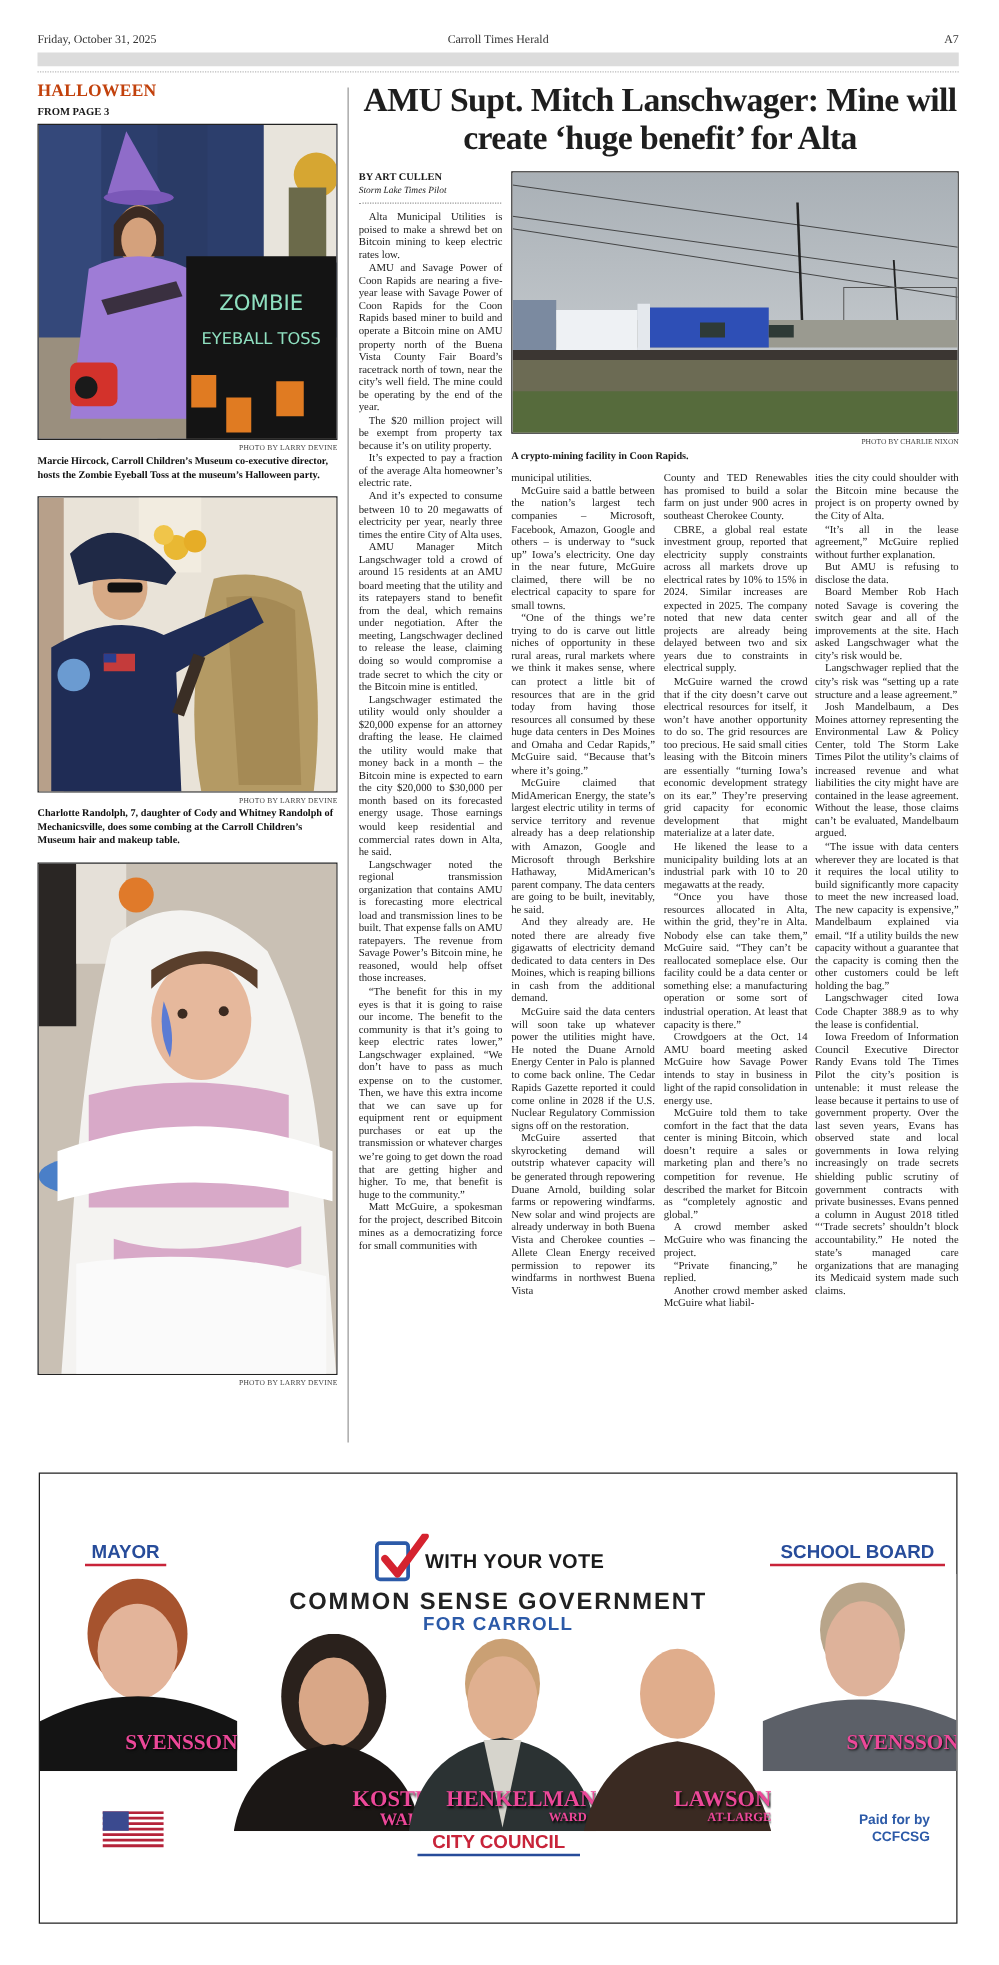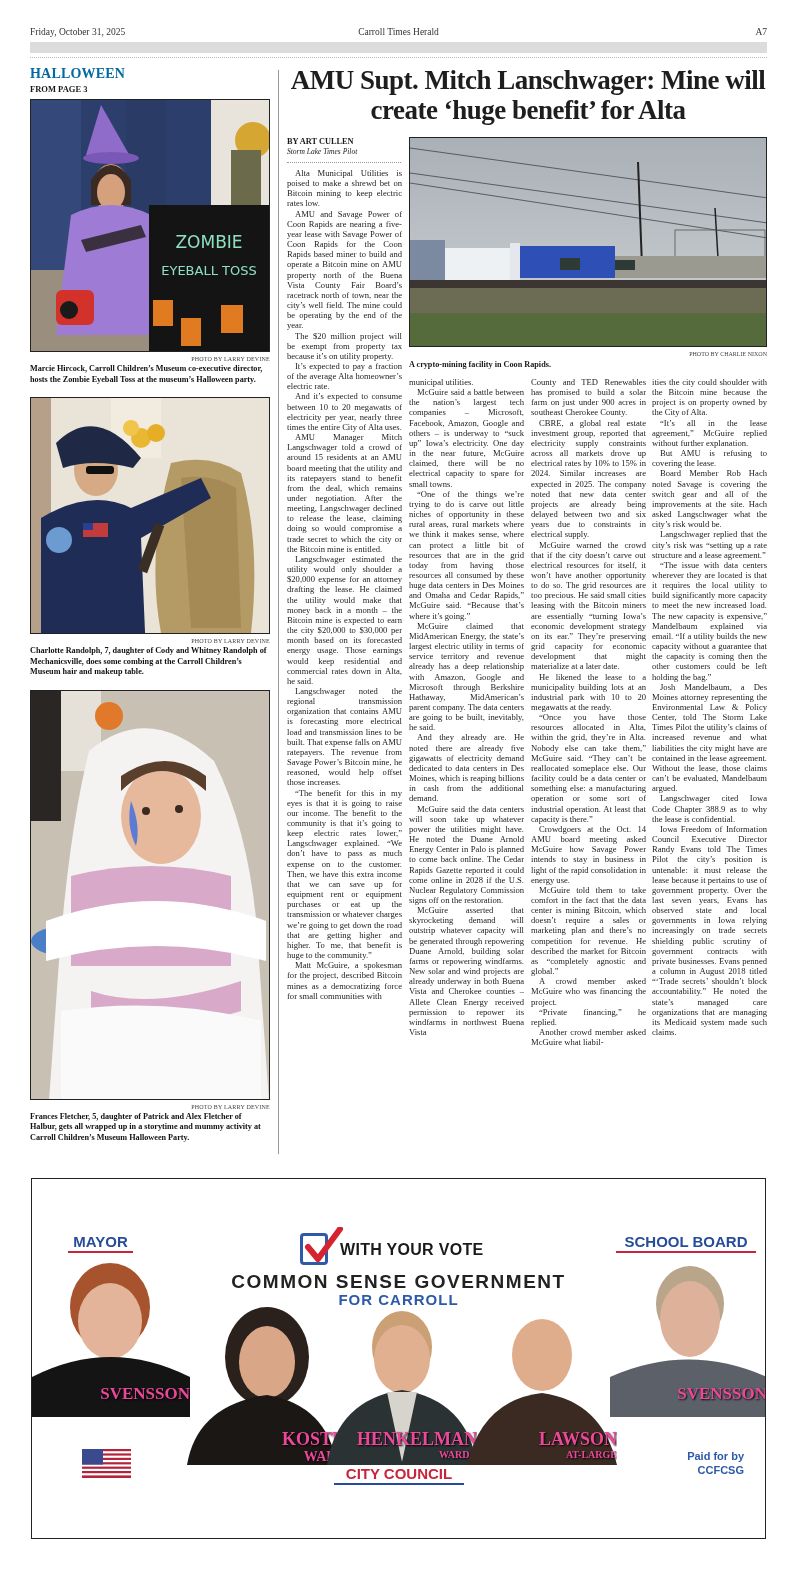--- a/index.html
+++ b/index.html
@@ -7,21 +7,21 @@
   body { font-family: "DejaVu Serif", "Liberation Serif", serif; color: #1a1a1a; position: relative; }
 
   .folio { position: absolute; top: 27px; left: 30px; width: 737px; height: 14px; font-family: "Liberation Serif", serif; font-size: 9.5px; color: #333; }
   .folio .date { position: absolute; left: 0; }
   .folio .paper { position: absolute; left: 0; right: 0; text-align: center; }
   .folio .page { position: absolute; right: 0; }
   .grey-bar { position: absolute; top: 42px; left: 30px; width: 737px; height: 11px; background: #dcdcdc; }
   .dot-rule { position: absolute; top: 57px; left: 30px; width: 737px; border-top: 1px dotted #bbb; }
 
   .left-col { position: absolute; left: 30px; top: 66px; width: 240px; }
-  .kicker { font-family: "Liberation Serif", serif; font-weight: bold; font-size: 14px; letter-spacing: 0.2px; color: #0369a1; }
+  .kicker { font-family: "Liberation Serif", serif; font-weight: bold; font-size: 14px; letter-spacing: 0.2px; color: #c2410c; }
   .kicker-sub { font-family: "Liberation Serif", serif; font-weight: bold; font-size: 8.5px; margin-top: 2px; }
   .photo { border: 1px solid #222; position: relative; overflow: hidden; }
   .credit { font-family: "Liberation Serif", serif; font-size: 6px; text-align: right; color: #444; margin-top: 4px; letter-spacing: 0.2px; }
   .cutline { font-family: "Liberation Serif", serif; font-weight: bold; font-size: 8.2px; line-height: 10.5px; margin-top: 2px; color: #111; }
 
   .col-rule { position: absolute; left: 278px; top: 70px; height: 1084px; border-left: 1px solid #999; }
 
   .headline { position: absolute; left: 286px; top: 66px; width: 484px; text-align: center; font-family: "Liberation Serif", serif; font-weight: bold; font-size: 27px; line-height: 29.5px; color: #1e1e1e; letter-spacing: -0.5px; }
 
   .byline { position: absolute; left: 287px; top: 137px; width: 114px; }
@@ -133,21 +133,20 @@
       <path d="M100,110 q10,25 5,45 q-10,-20 -5,-45z" fill="#5b7bd4"></path>
       <circle cx="115" cy="120" r="4" fill="#3b2a20"></circle>
         <circle cx="148" cy="118" r="4" fill="#3b2a20"></circle>
       <path d="M40,185 q80,-20 160,0 v90 h-160z" fill="#d8a9c8"></path>
       <path d="M15,230 q110,-40 220,0 v40 q-110,-30 -220,0z" fill="#ffffff"></path>
       <path d="M60,300 q60,20 150,-10 v30 q-80,25 -150,10z" fill="#d8a9c8"></path>
       <path d="M30,320 q100,-15 200,10 v80 h-200z" fill="#fafafa"></path>
     </svg>
   </div>
   <div class="credit">PHOTO BY LARRY DEVINE</div>
-  <div class="cutline">Frances Fletcher, 5, daughter of Patrick and Alex Fletcher of Halbur, gets all wrapped up in a storytime and mummy activity at Carroll Children’s Museum Halloween Party.</div>
 </div>
 
 <div class="col-rule"></div>
 
 <h1 class="headline">AMU Supt. Mitch Lanschwager: Mine will create ‘huge benefit’ for Alta</h1>
 
 <div class="byline">
   <div class="name">BY ART CULLEN</div>
   <div class="org">Storm Lake Times Pilot</div>
   <div class="rule"></div>
@@ -215,25 +214,25 @@
   <p>Crowdgoers at the Oct. 14 AMU board meeting asked McGuire how Savage Power intends to stay in business in light of the rapid consolidation in energy use.</p>
   <p>McGuire told them to take comfort in the fact that the data center is mining Bitcoin, which doesn’t require a sales or marketing plan and there’s no competition for revenue. He described the market for Bitcoin as “completely agnostic and global.”</p>
   <p>A crowd member asked McGuire who was financing the project.</p>
   <p>“Private financing,” he replied.</p>
   <p>Another crowd member asked McGuire what liabil-</p>
 </div>
 
 <div class="body-col c4">
   <p style="text-indent:0">ities the city could shoulder with the Bitcoin mine because the project is on property owned by the City of Alta.</p>
   <p>“It’s all in the lease agreement,” McGuire replied without further explanation.</p>
-  <p>But AMU is refusing to covering the lease.</p>
+  <p>But AMU is refusing to disclose the data.</p>
   <p>Board Member Rob Hach noted Savage is covering the switch gear and all of the improvements at the site. Hach asked Langschwager what the city’s risk would be.</p>
   <p>Langschwager replied that the city’s risk was “setting up a rate structure and a lease agreement.”</p>
+  <p>Josh Mandelbaum, a Des Moines attorney representing the Environmental Law &amp; Policy Center, told The Storm Lake Times Pilot the utility’s claims of increased revenue and what liabilities the city might have are contained in the lease agreement. Without the lease, those claims can’t be evaluated, Mandelbaum argued.</p>
   <p>“The issue with data centers wherever they are located is that it requires the local utility to build significantly more capacity to meet the new increased load. The new capacity is expensive,” Mandelbaum explained via email. “If a utility builds the new capacity without a guarantee that the capacity is coming then the other customers could be left holding the bag.”</p>
-  <p>Josh Mandelbaum, a Des Moines attorney representing the Environmental Law &amp; Policy Center, told The Storm Lake Times Pilot the utility’s claims of increased revenue and what liabilities the city might have are contained in the lease agreement. Without the lease, those claims can’t be evaluated, Mandelbaum argued.</p>
   <p>Langschwager cited Iowa Code Chapter 388.9 as to why the lease is confidential.</p>
   <p>Iowa Freedom of Information Council Executive Director Randy Evans told The Times Pilot the city’s position is untenable: it must release the lease because it pertains to use of government property. Over the last seven years, Evans has observed state and local governments in Iowa relying increasingly on trade secrets shielding public scrutiny of government contracts with private businesses. Evans penned a column in August 2018 titled “‘Trade secrets’ shouldn’t block accountability.” He noted the state’s managed care organizations that are managing its Medicaid system made such claims.</p>
 </div>
 
 <div class="ad">
   <div class="sect" style="left:36px;top:54px;width:65px;">
     <span>MAYOR</span><span class="u"></span>
   </div>
   <div class="sect" style="left:584px;top:54px;width:140px;">
     <span>SCHOOL BOARD</span><span class="u"></span>

